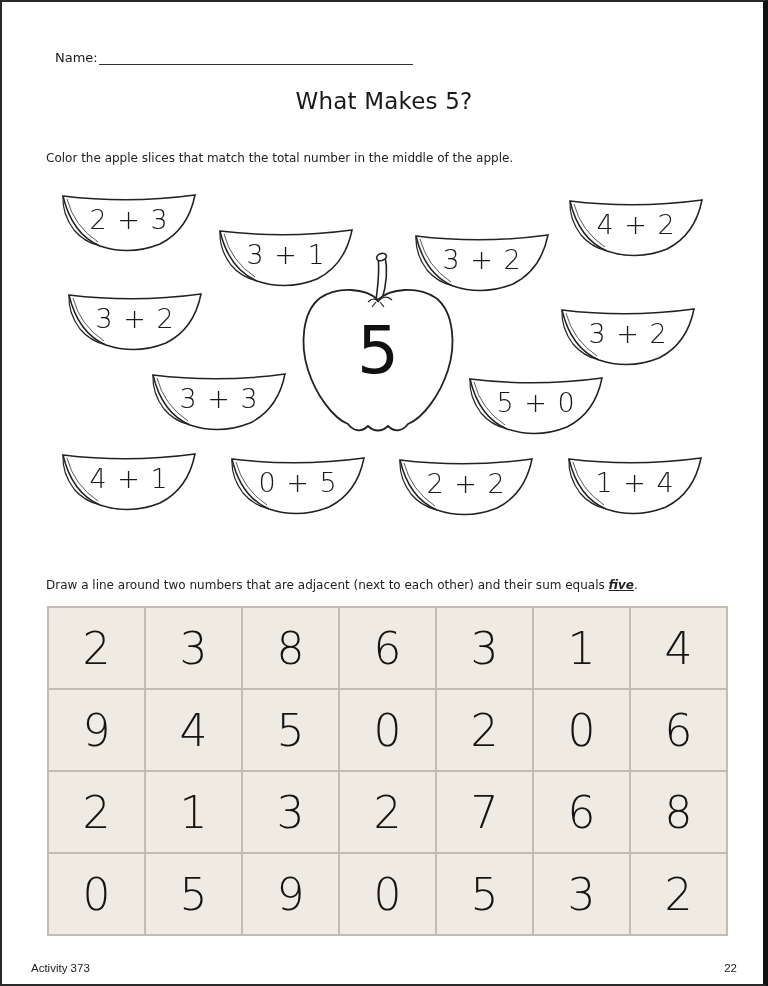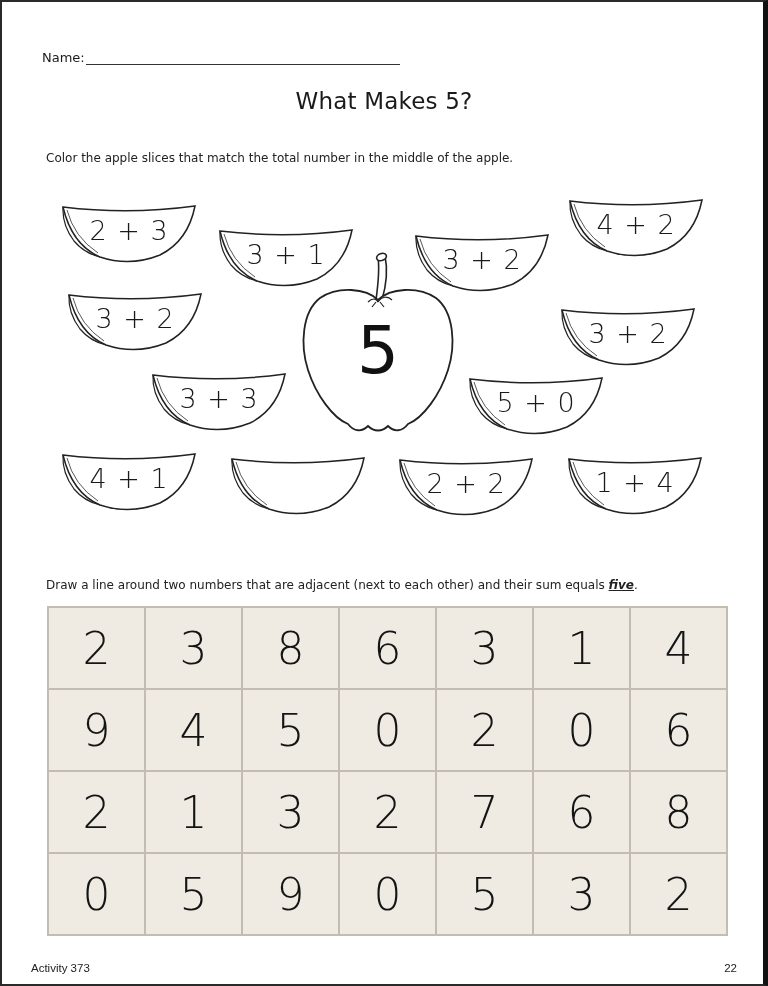--- a/index.html
+++ b/index.html
@@ -12,21 +12,21 @@
   .page-frame {
     position: absolute; left: 0; top: 0; width: 768px; height: 986px;
     box-sizing: border-box;
     border-top: 2px solid #2a2a2a;
     border-left: 2px solid #2a2a2a;
     border-right: 5px solid #111;
     border-bottom: 2px solid #2a2a2a;
     pointer-events: none;
   }
   .name-row {
-    position: absolute; left: 42px; top: 50px;
+    position: absolute; left: 55px; top: 50px;
     font-size: 13px; display: flex; align-items: flex-end;
   }
   .name-line {
     display: inline-block; width: 314px; border-bottom: 1.5px solid #333;
     height: 14px; margin-left: 1px;
   }
   .title {
     position: absolute; left: 0; width: 768px; top: 88px; text-align: center;
     font-size: 23px; font-weight: normal; letter-spacing: 0.2px;
   }
@@ -78,21 +78,21 @@
 <div class="name-row">
   <span>Name:</span>
   <span class="name-line"></span>
 </div>
 
 <div class="title">What Makes 5?</div>
 
 <div class="instr" style="top:151px;">Color the apple slices that match the total number in the middle of the apple.</div>
 
 <div id="slices-container">
-    <div class="slice" style="left: 60px; top: 203px;">
+    <div class="slice" style="left: 60px; top: 192px;">
       <svg width="138" height="62" viewBox="0 0 138 62">
         <path d="M3 4 Q 69 12 135 3 Q 128 38 100 52 Q 70 64 40 54 Q 12 42 3 4 Z" fill="#fff" stroke="#222" stroke-width="1.5"></path>
         <path d="M3 4 Q 2 22 14 38 Q 24 50 40 54" fill="none" stroke="#222" stroke-width="1.2"></path>
         <path d="M7 7 Q 14 34 38 50" fill="none" stroke="#444" stroke-width="0.9"></path>
       </svg>
       <div class="expr">2 + 3</div>
     </div>
     <div class="slice" style="left: 217px; top: 227px;">
       <svg width="138" height="62" viewBox="0 0 138 62">
         <path d="M3 4 Q 69 12 135 3 Q 128 38 100 52 Q 70 64 40 54 Q 12 42 3 4 Z" fill="#fff" stroke="#222" stroke-width="1.5"></path>
@@ -156,20 +156,21 @@
         <path d="M7 7 Q 14 34 38 50" fill="none" stroke="#444" stroke-width="0.9"></path>
       </svg>
       <div class="expr">4 + 1</div>
     </div>
     <div class="slice" style="left: 229px; top: 455px;">
       <svg width="138" height="62" viewBox="0 0 138 62">
         <path d="M3 4 Q 69 12 135 3 Q 128 38 100 52 Q 70 64 40 54 Q 12 42 3 4 Z" fill="#fff" stroke="#222" stroke-width="1.5"></path>
         <path d="M3 4 Q 2 22 14 38 Q 24 50 40 54" fill="none" stroke="#222" stroke-width="1.2"></path>
         <path d="M7 7 Q 14 34 38 50" fill="none" stroke="#444" stroke-width="0.9"></path>
       </svg>
+      <div class="expr">0 + 5</div>
     </div>
     <div class="slice" style="left: 397px; top: 456px;">
       <svg width="138" height="62" viewBox="0 0 138 62">
         <path d="M3 4 Q 69 12 135 3 Q 128 38 100 52 Q 70 64 40 54 Q 12 42 3 4 Z" fill="#fff" stroke="#222" stroke-width="1.5"></path>
         <path d="M3 4 Q 2 22 14 38 Q 24 50 40 54" fill="none" stroke="#222" stroke-width="1.2"></path>
         <path d="M7 7 Q 14 34 38 50" fill="none" stroke="#444" stroke-width="0.9"></path>
       </svg>
       <div class="expr">2 + 2</div>
     </div>
     <div class="slice" style="left: 566px; top: 455px;">

